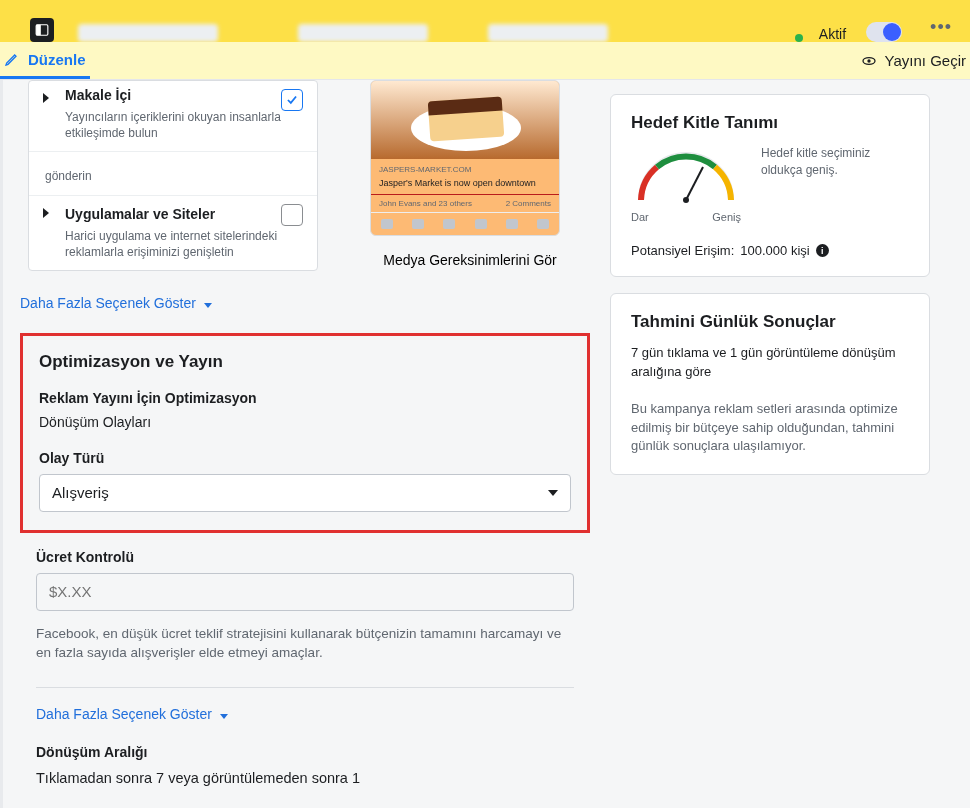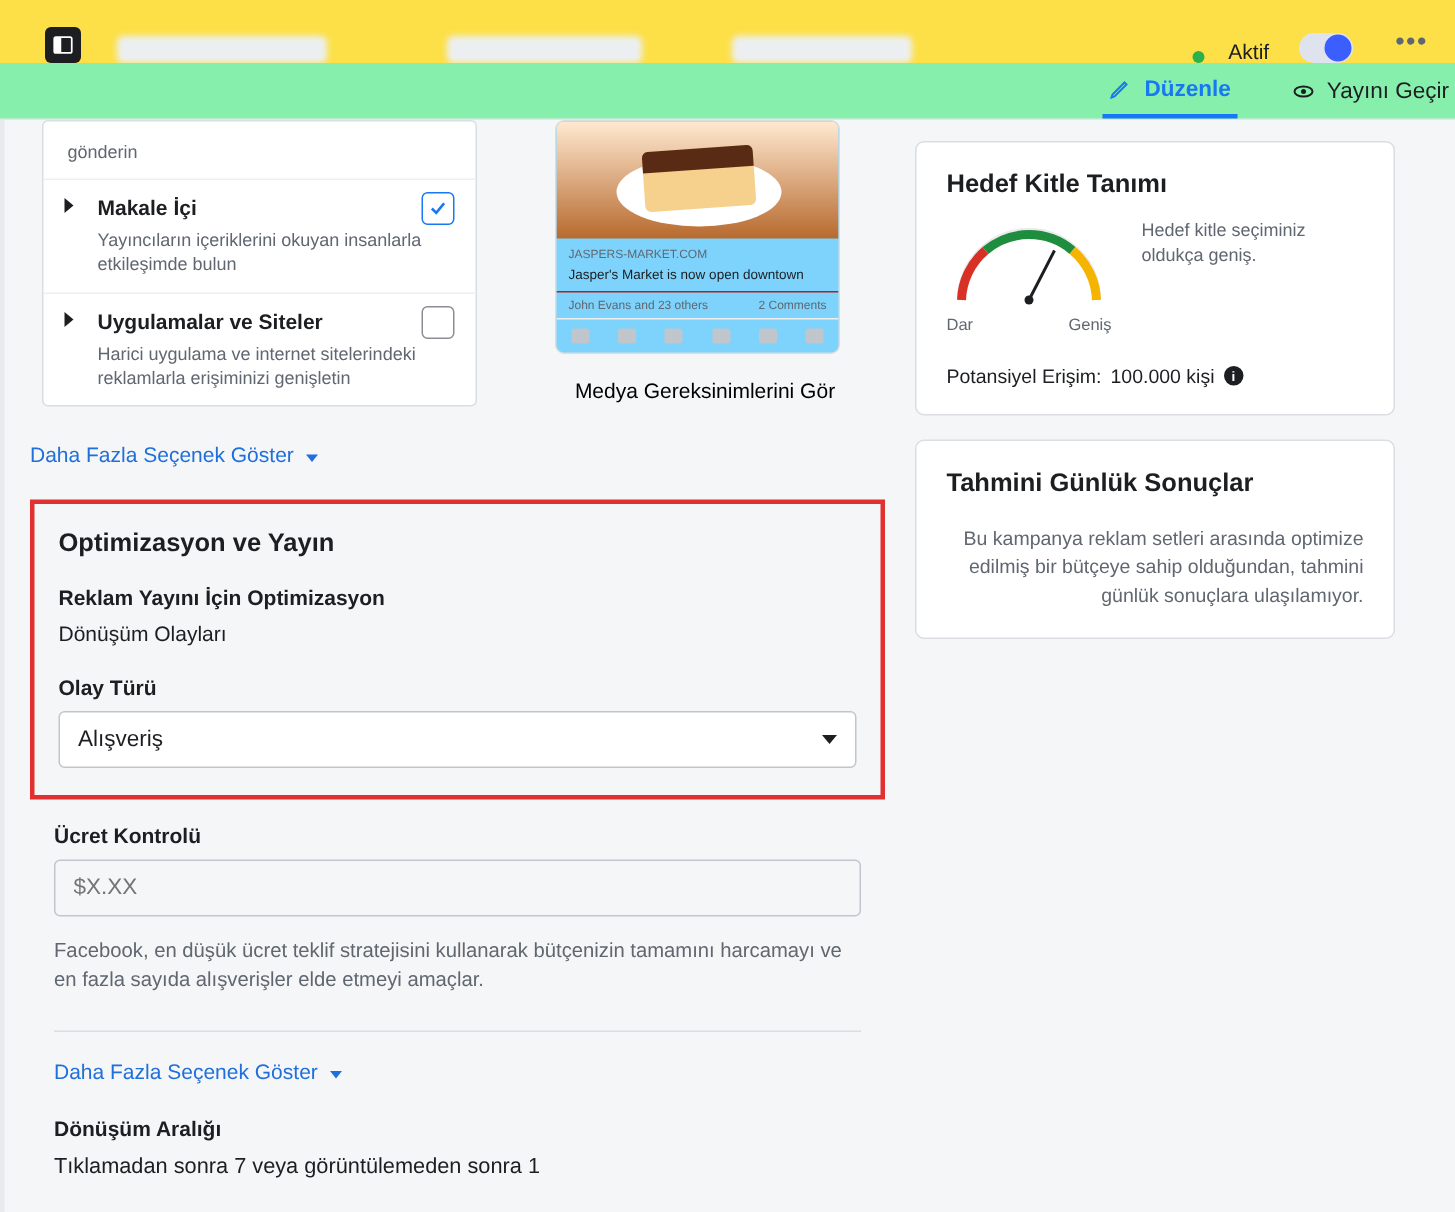--- a/index.html
+++ b/index.html
@@ -27,22 +27,22 @@
     width: 36px; height: 20px; background: #dfe3ee; border-radius: 10px; position: relative; margin-right: 10px;
   }
   .toggle .knob {
     width: 18px; height: 18px; background: #3b5fff; border-radius: 50%;
     position: absolute; top: 1px; right: 1px;
   }
   .more-icon { font-size: 18px; color: #606770; padding: 4px 8px; cursor: pointer; letter-spacing: 1px; }
 
   
   .tabsrow {
-    position: absolute; top: 42px; left: 0; right: 0; height: 38px; background: #86efac;
-    display: flex; align-items: center; justify-content: flex-end; gap: 32px;
+    position: absolute; top: 42px; left: 0; right: 0; height: 38px; background: #fef9c3;
+    display: flex; align-items: center; justify-content: space-between; gap: 32px;
     border-bottom: 1px solid #e4e6eb;
   }
   .tab { display: flex; align-items: center; gap: 8px; padding: 8px 4px; font-size: 15px; color: #1c1e21; cursor: pointer; }
   .tab.active { color: #1877f2; border-bottom: 3px solid #1877f2; font-weight: 600; }
   .tab svg { width: 16px; height: 16px; }
 
   .content {
     position: absolute; top: 80px; bottom: 0; left: 0; right: 0;
     display: flex; gap: 20px; padding: 0 16px 20px 20px; overflow: hidden;
   }
@@ -65,21 +65,21 @@
   .placerow .chkbox {
     position: absolute; right: 14px; top: 8px; width: 22px; height: 22px;
     border: 1px solid #8a8d91; border-radius: 4px; display: flex; align-items: center; justify-content: center;
   }
   .placerow .chkbox.checked { border-color: #1877f2; }
   .placerow .chkbox.checked svg { stroke: #1877f2; }
 
   
   .previewwrap { position: absolute; left: 350px; top: 0; width: 200px; }
   .previewcard {
-    width: 190px; background: #7dd3fc; border: 1px solid #dadde1; border-radius: 6px; overflow: hidden;
+    width: 190px; background: #fdba74; border: 1px solid #dadde1; border-radius: 6px; overflow: hidden;
   }
   .previewcard .img { height: 78px; background: linear-gradient(180deg,#ffe9d1 0%, #b76a2e 100%); position: relative; }
   .previewcard .plate { position: absolute; bottom: 8px; left: 40px; width: 110px; height: 46px; background: #fff; border-radius: 50%; }
   .previewcard .pie { position: absolute; bottom: 20px; left: 58px; width: 74px; height: 40px; background: #f6d08d; border-radius: 4px; transform: rotate(-4deg); }
   .previewcard .pie::after { content:""; position:absolute; top:0;left:0;right:0;height:14px;background:#5a2b14;border-radius:4px 4px 0 0;}
   .previewcard .meta { padding: 6px 8px 4px; font-size: 8px; color: #606770; }
   .previewcard .headline { padding: 0 8px 6px; font-size: 9px; color: #1c1e21; }
   .previewcard .reactions { padding: 4px 8px; font-size: 8px; color: #606770; display: flex; justify-content: space-between; border-top: 1px solid #b91c1c; }
   .previewcard .actions { display:flex; justify-content: space-around; padding: 4px 0; border-top: 1px solid #eee; font-size: 8px; color: #606770; }
   .previewcard .iconrow { display:flex; justify-content: space-around; padding: 6px 0; border-top:1px solid #eee; }
@@ -170,32 +170,32 @@
         <circle cx="12" cy="12" r="2.5" fill="#1c1e21"></circle>
       </svg>
     <span>Yayını Geçir</span>
   </div>
 </div>
 
 <div class="content">
   <div class="leftcol" style="position:relative;">
 
     <div class="placements">
-      <div class="placerow" style="padding-left:16px;">
-        <div class="desc">gönderin</div>
-      </div>
       <div class="placerow">
         <div class="caret"></div>
         <div class="title">Makale İçi</div>
         <div class="chkbox checked">
           <svg width="14" height="14" viewBox="0 0 24 24">
               <path d="M5 12l5 5 9-11" fill="none" stroke="#1877f2" stroke-width="3"></path>
             </svg>
         </div>
         <div class="desc">Yayıncıların içeriklerini okuyan insanlarla etkileşimde bulun</div>
+      </div>
+      <div class="placerow" style="padding-left:16px;">
+        <div class="desc">gönderin</div>
       </div>
       <div class="placerow">
         <div class="caret"></div>
         <div class="title">Uygulamalar ve Siteler</div>
         <div class="chkbox"></div>
         <div class="desc">Harici uygulama ve internet sitelerindeki reklamlarla erişiminizi genişletin</div>
       </div>
     </div>
 
     <div class="previewwrap">
@@ -282,16 +282,17 @@
       </div>
       <div class="reach">
         <span>Potansiyel Erişim:</span>
         <span>100.000 kişi</span>
         <span class="info">i</span>
       </div>
     </div>
 
     <div class="card">
       <h3>Tahmini Günlük Sonuçlar</h3>
-      <p style="margin-top:18px;text-align:right;">Bu kampanya reklam setleri arasında optimize edilmiş bir bütçeye sahip olduğundan, tahmini günlük sonuçlara ulaşılamıyor.</p>
+      <p class="sub">7 gün tıklama ve 1 gün görüntüleme dönüşüm aralığına göre</p>
+      <p style="margin-top:18px;">Bu kampanya reklam setleri arasında optimize edilmiş bir bütçeye sahip olduğundan, tahmini günlük sonuçlara ulaşılamıyor.</p>
     </div>
   </div>
 </div>
 
 </body></html>

